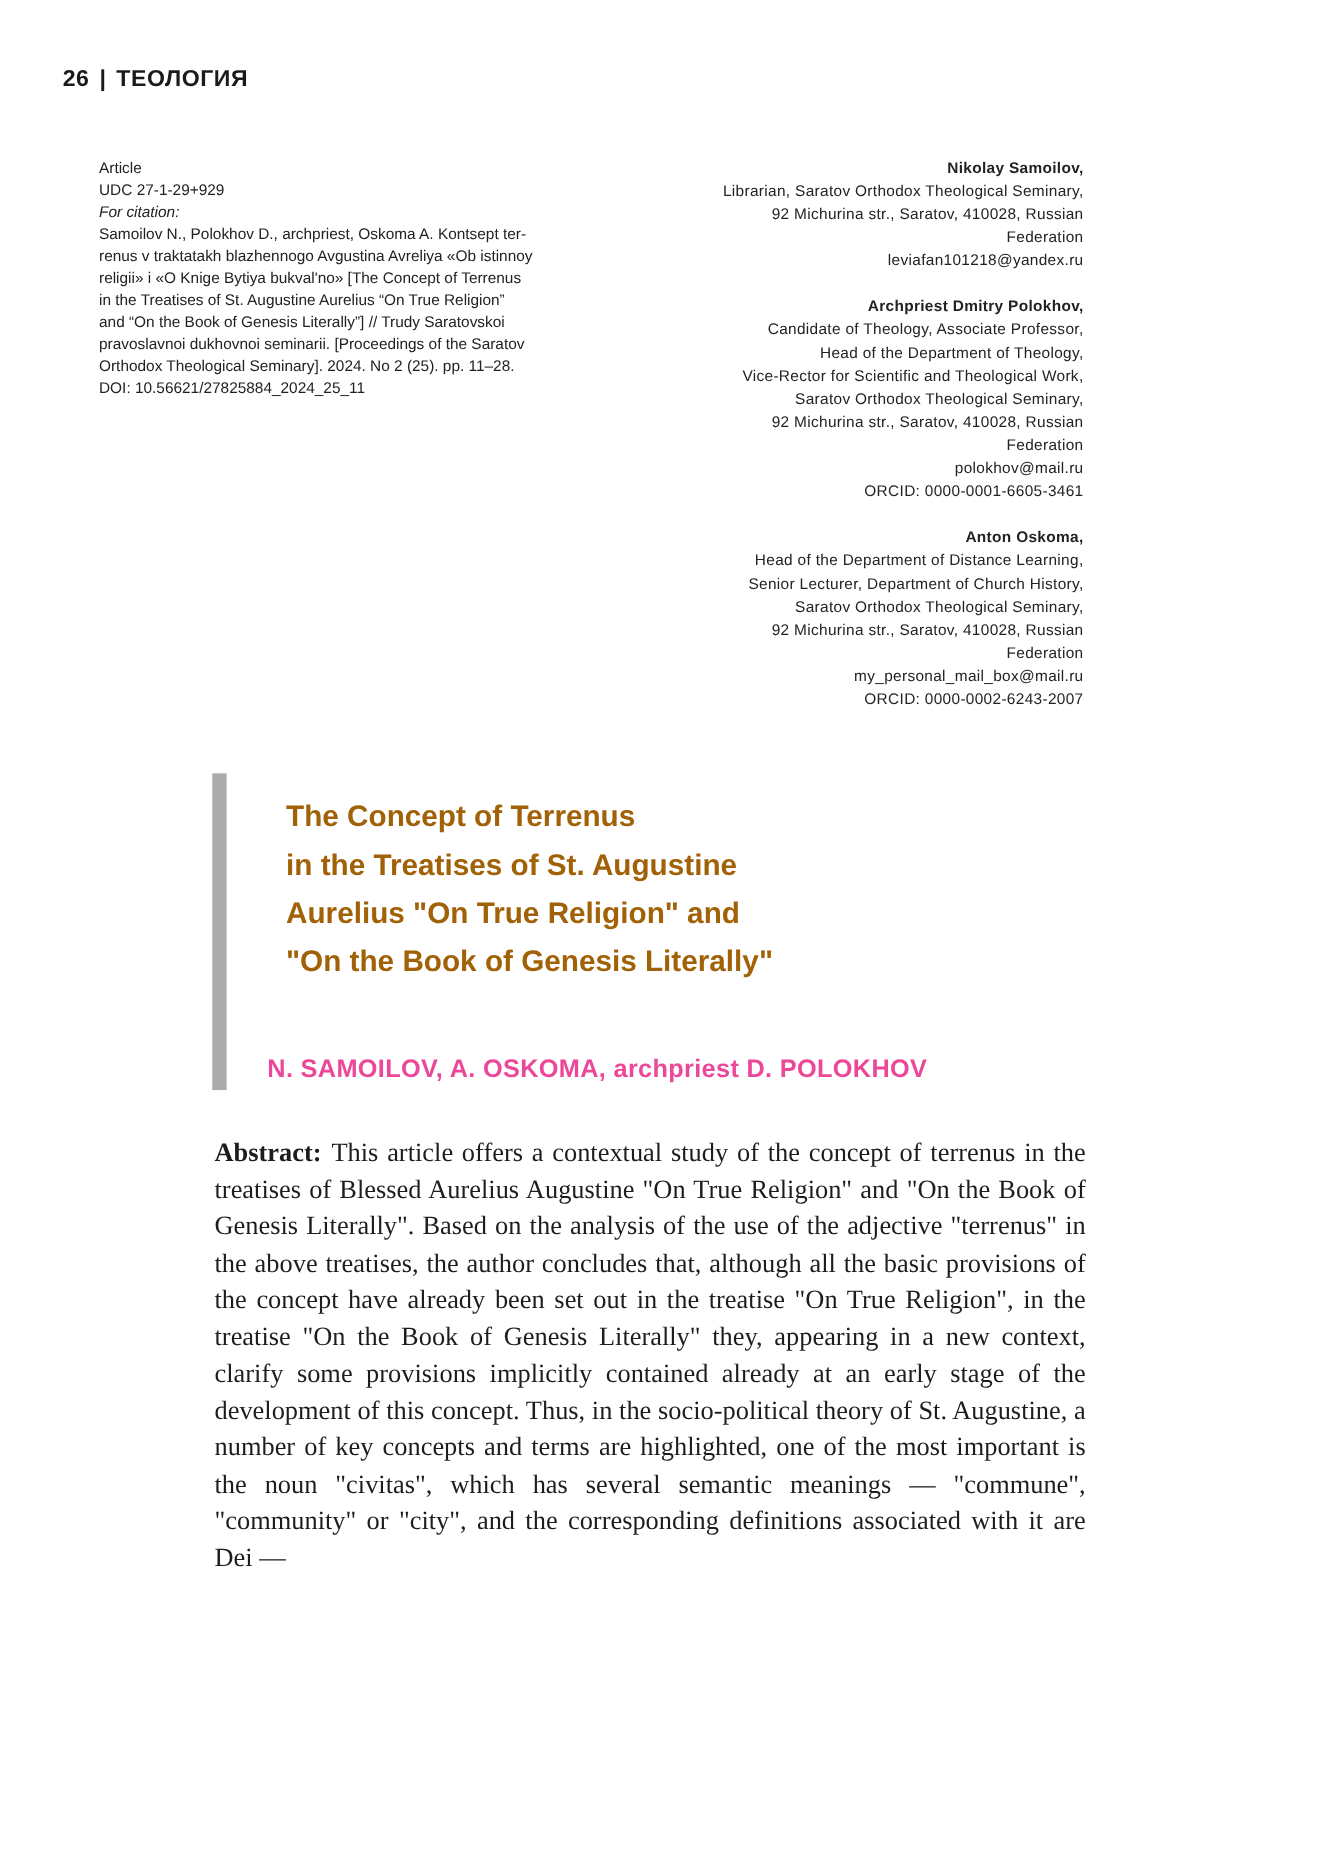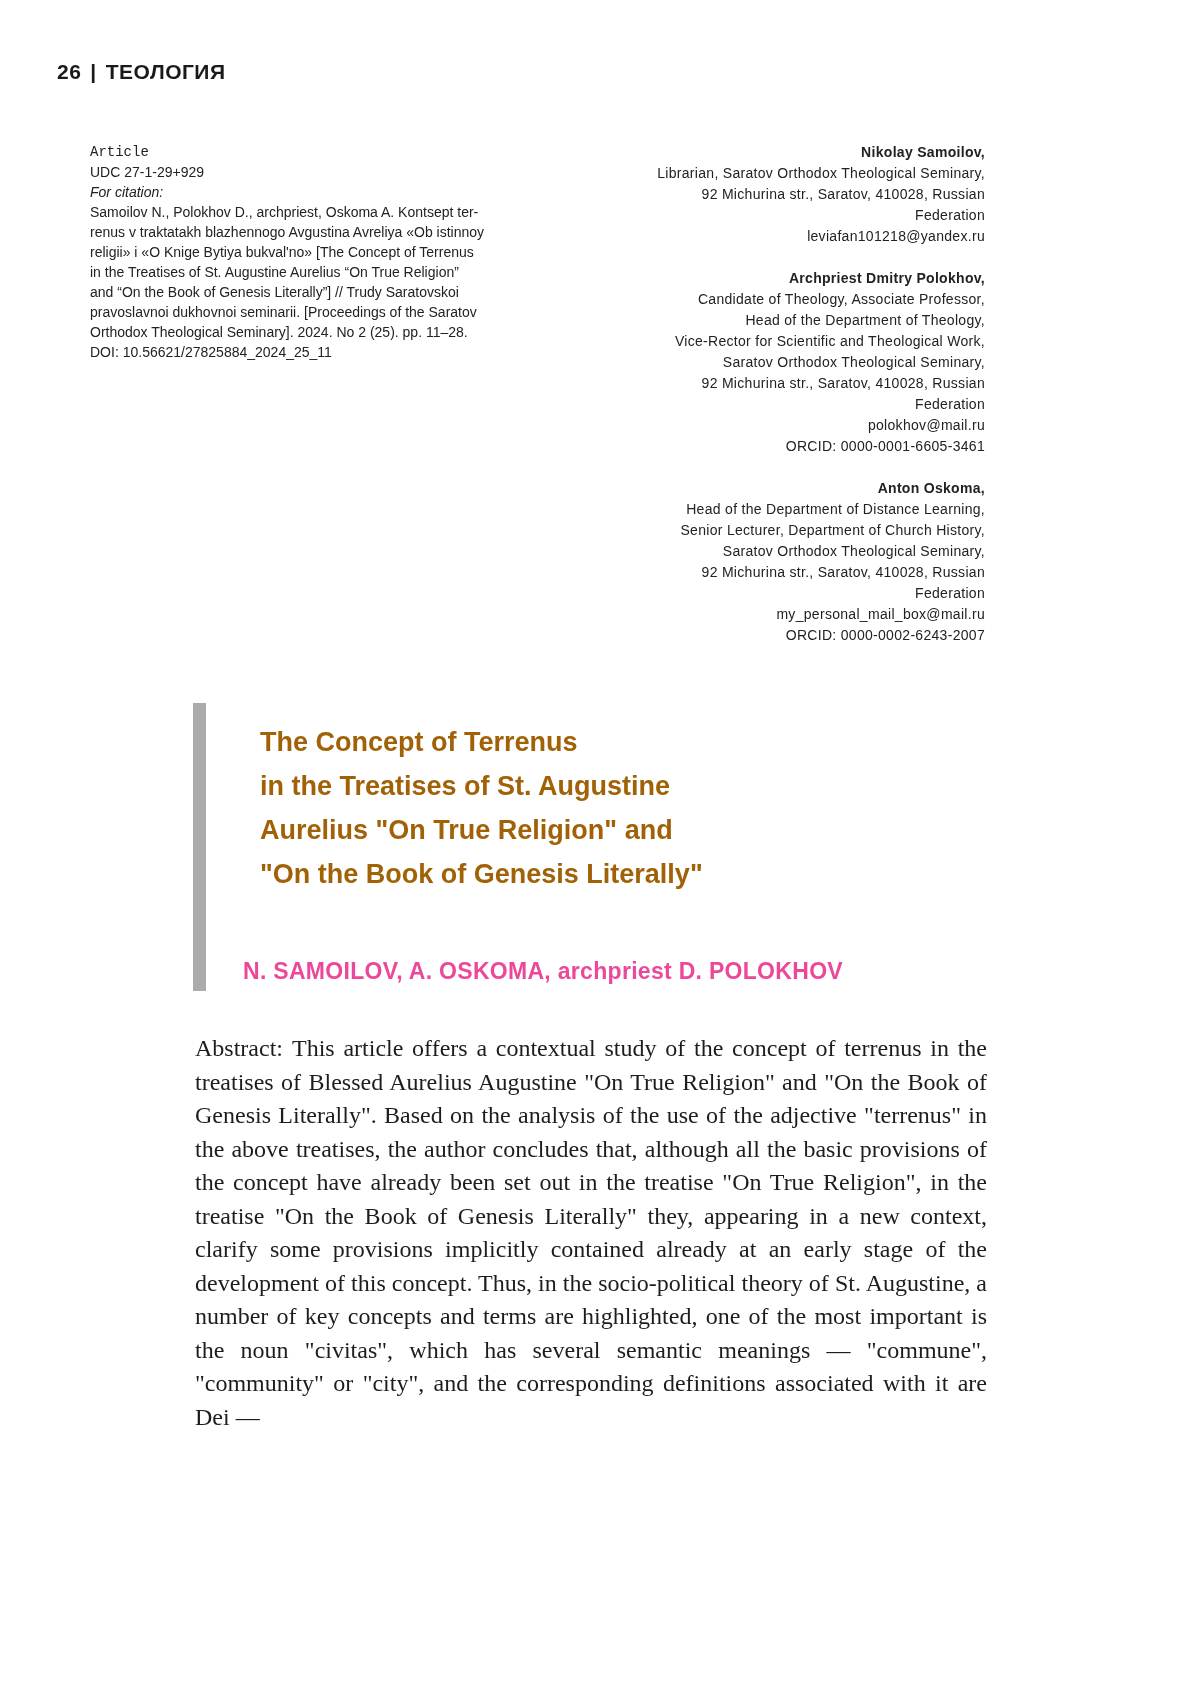--- a/index.html
+++ b/index.html
@@ -42,21 +42,21 @@
     display: flex;
     justify-content: space-between;
     align-items: flex-start;
   }
   .citation-col {
     width: 465px;
     font-size: 14px;
     line-height: 20px;
     color: #222222;
   }
-  .article-label { margin-bottom: 0; font-family: Liberation Mono, monospace; }
+  .article-label { margin-bottom: 0; }
   .udc { font-weight: 400; }
   .for-citation { font-style: italic; }
   .citation-text { white-space: pre-line; }
 
   .authors-col {
     width: 400px;
     text-align: right;
     font-size: 14px;
     line-height: 21px;
     letter-spacing: 0.3px;
@@ -103,21 +103,21 @@
     left: 195px;
     top: 1032px;
     width: 792px;
     font-family: "Liberation Serif", serif;
     font-size: 24px;
     line-height: 33.5px;
     text-align: justify;
     color: #1d1d1d;
   }
   .abstract-label {
-    font-weight: 400;
+    font-weight: 700;
     margin-right: 9px;
   }
 </style>
 </head>
 <body>
 
 <div class="page">
 
   <header class="page-header">
     <span>26</span><span class="sep">|</span><span>ТЕОЛОГИЯ</span>

